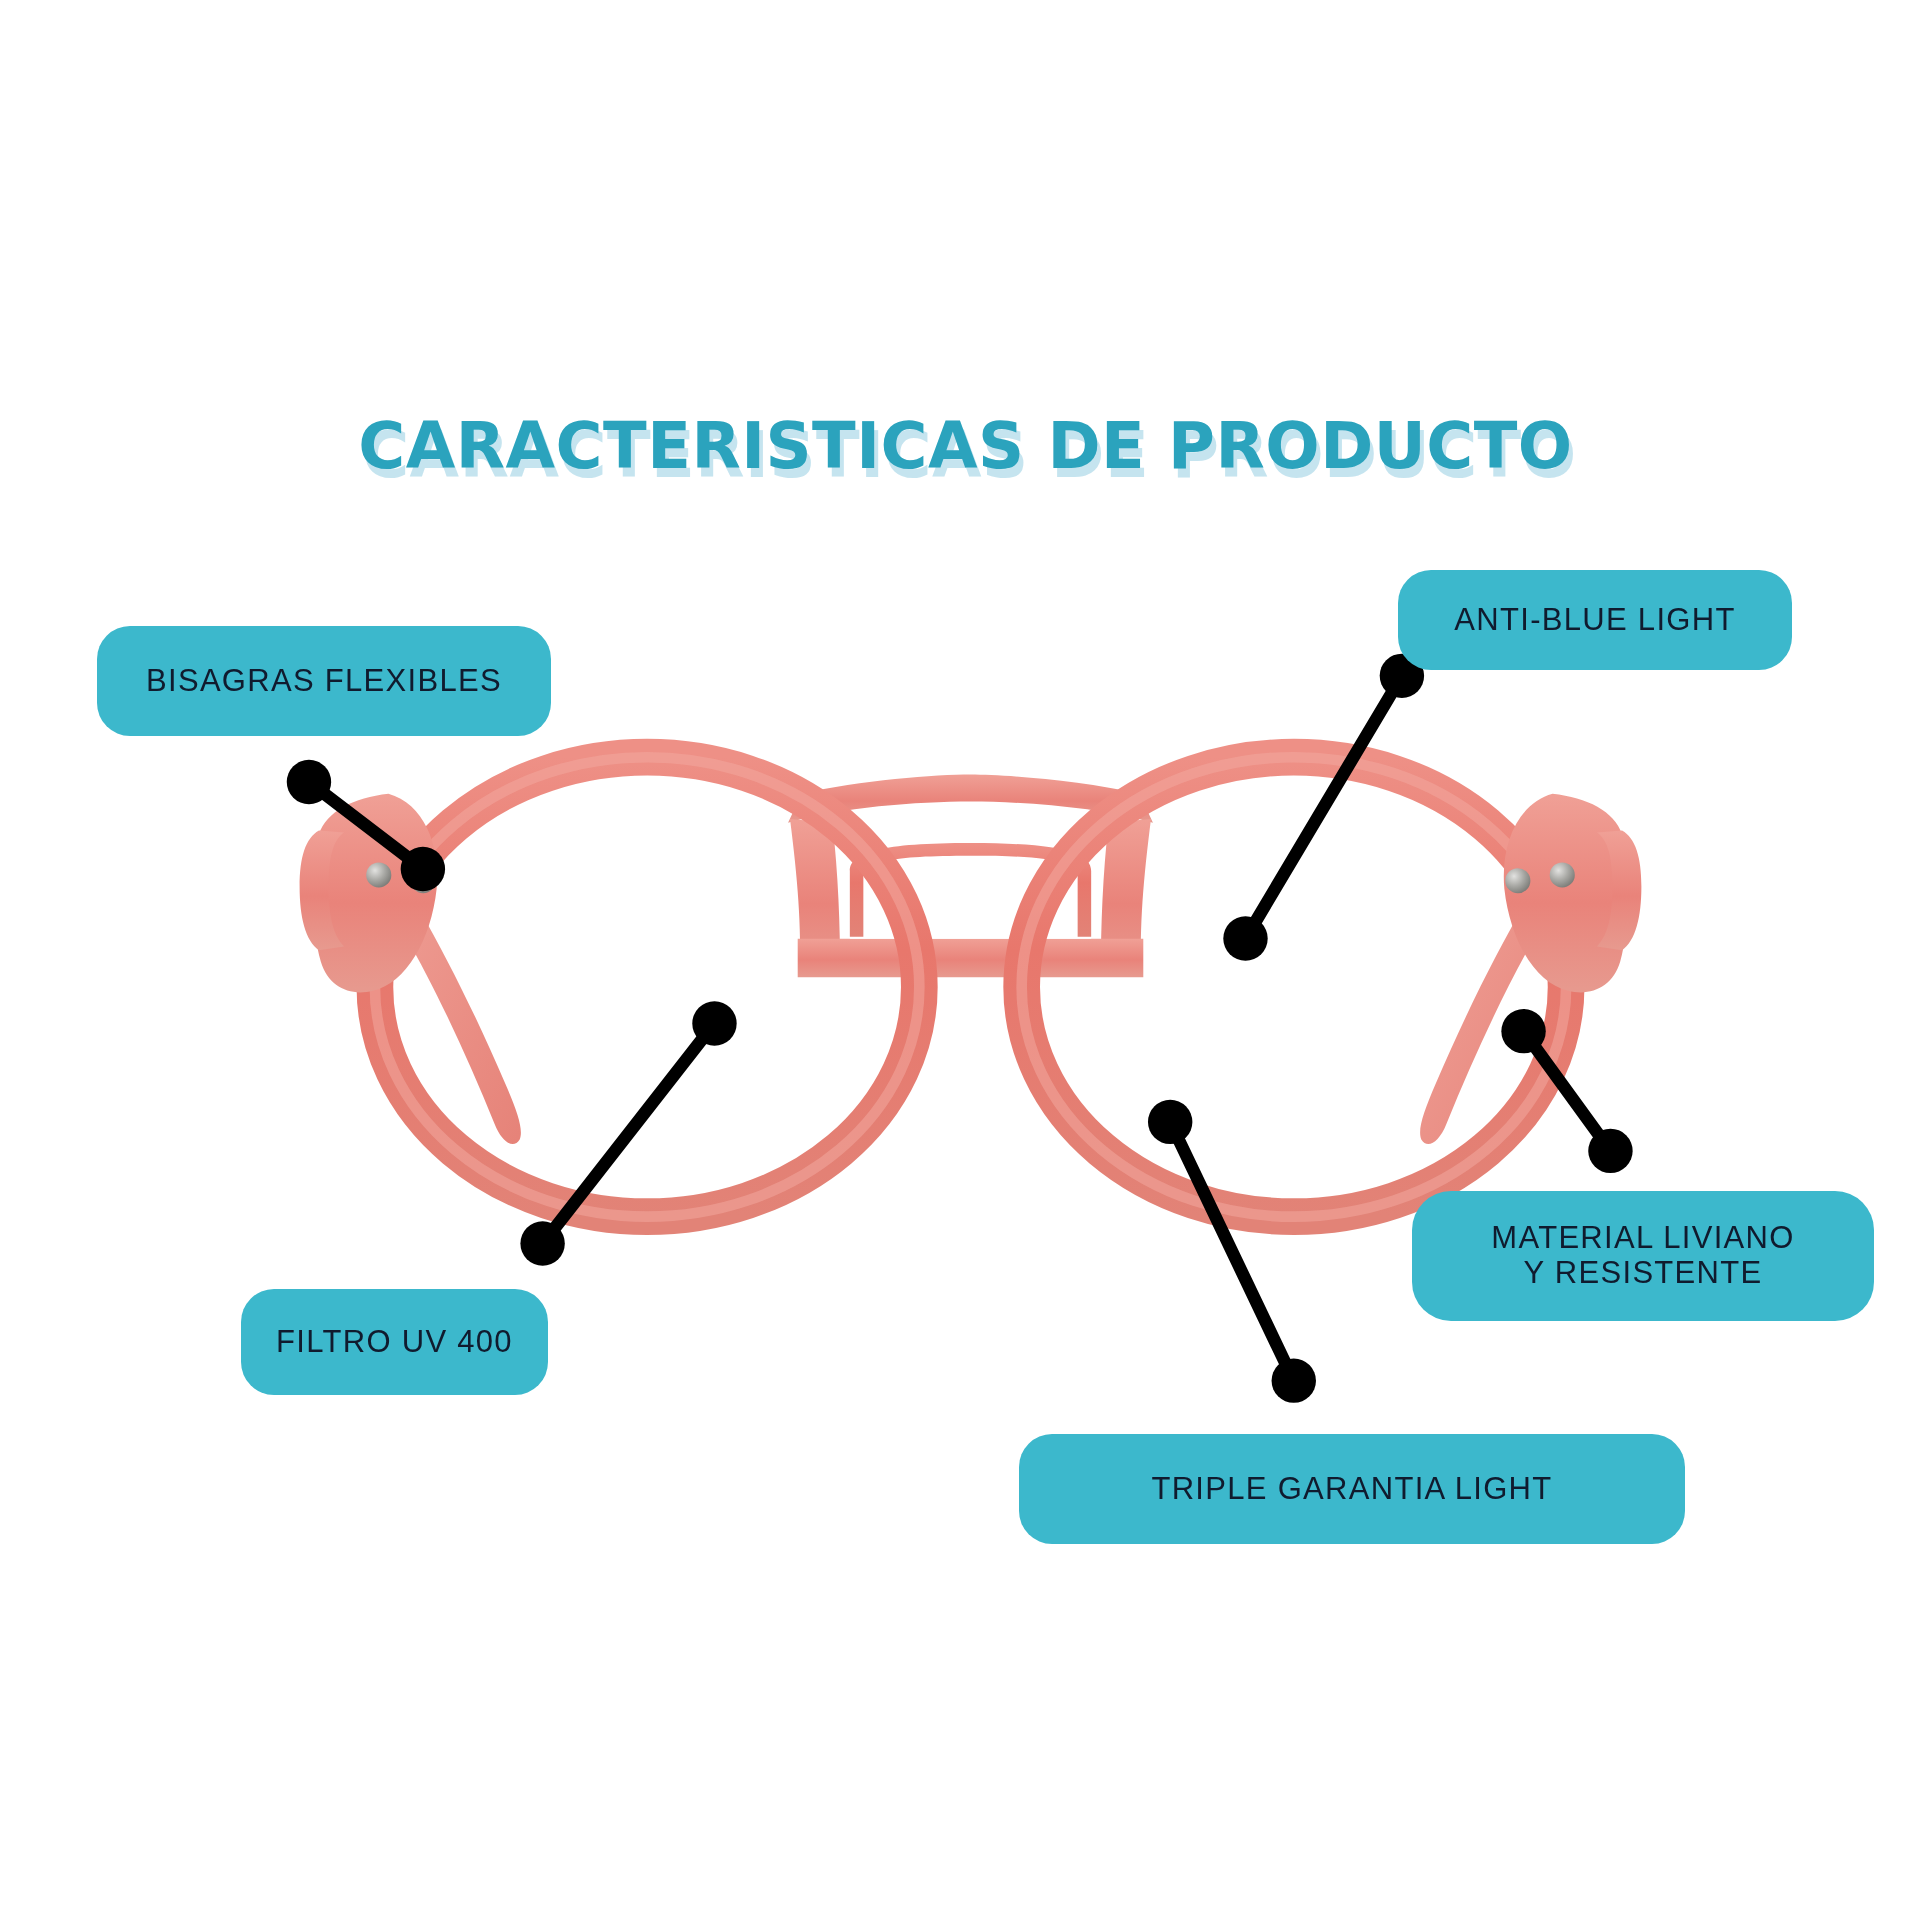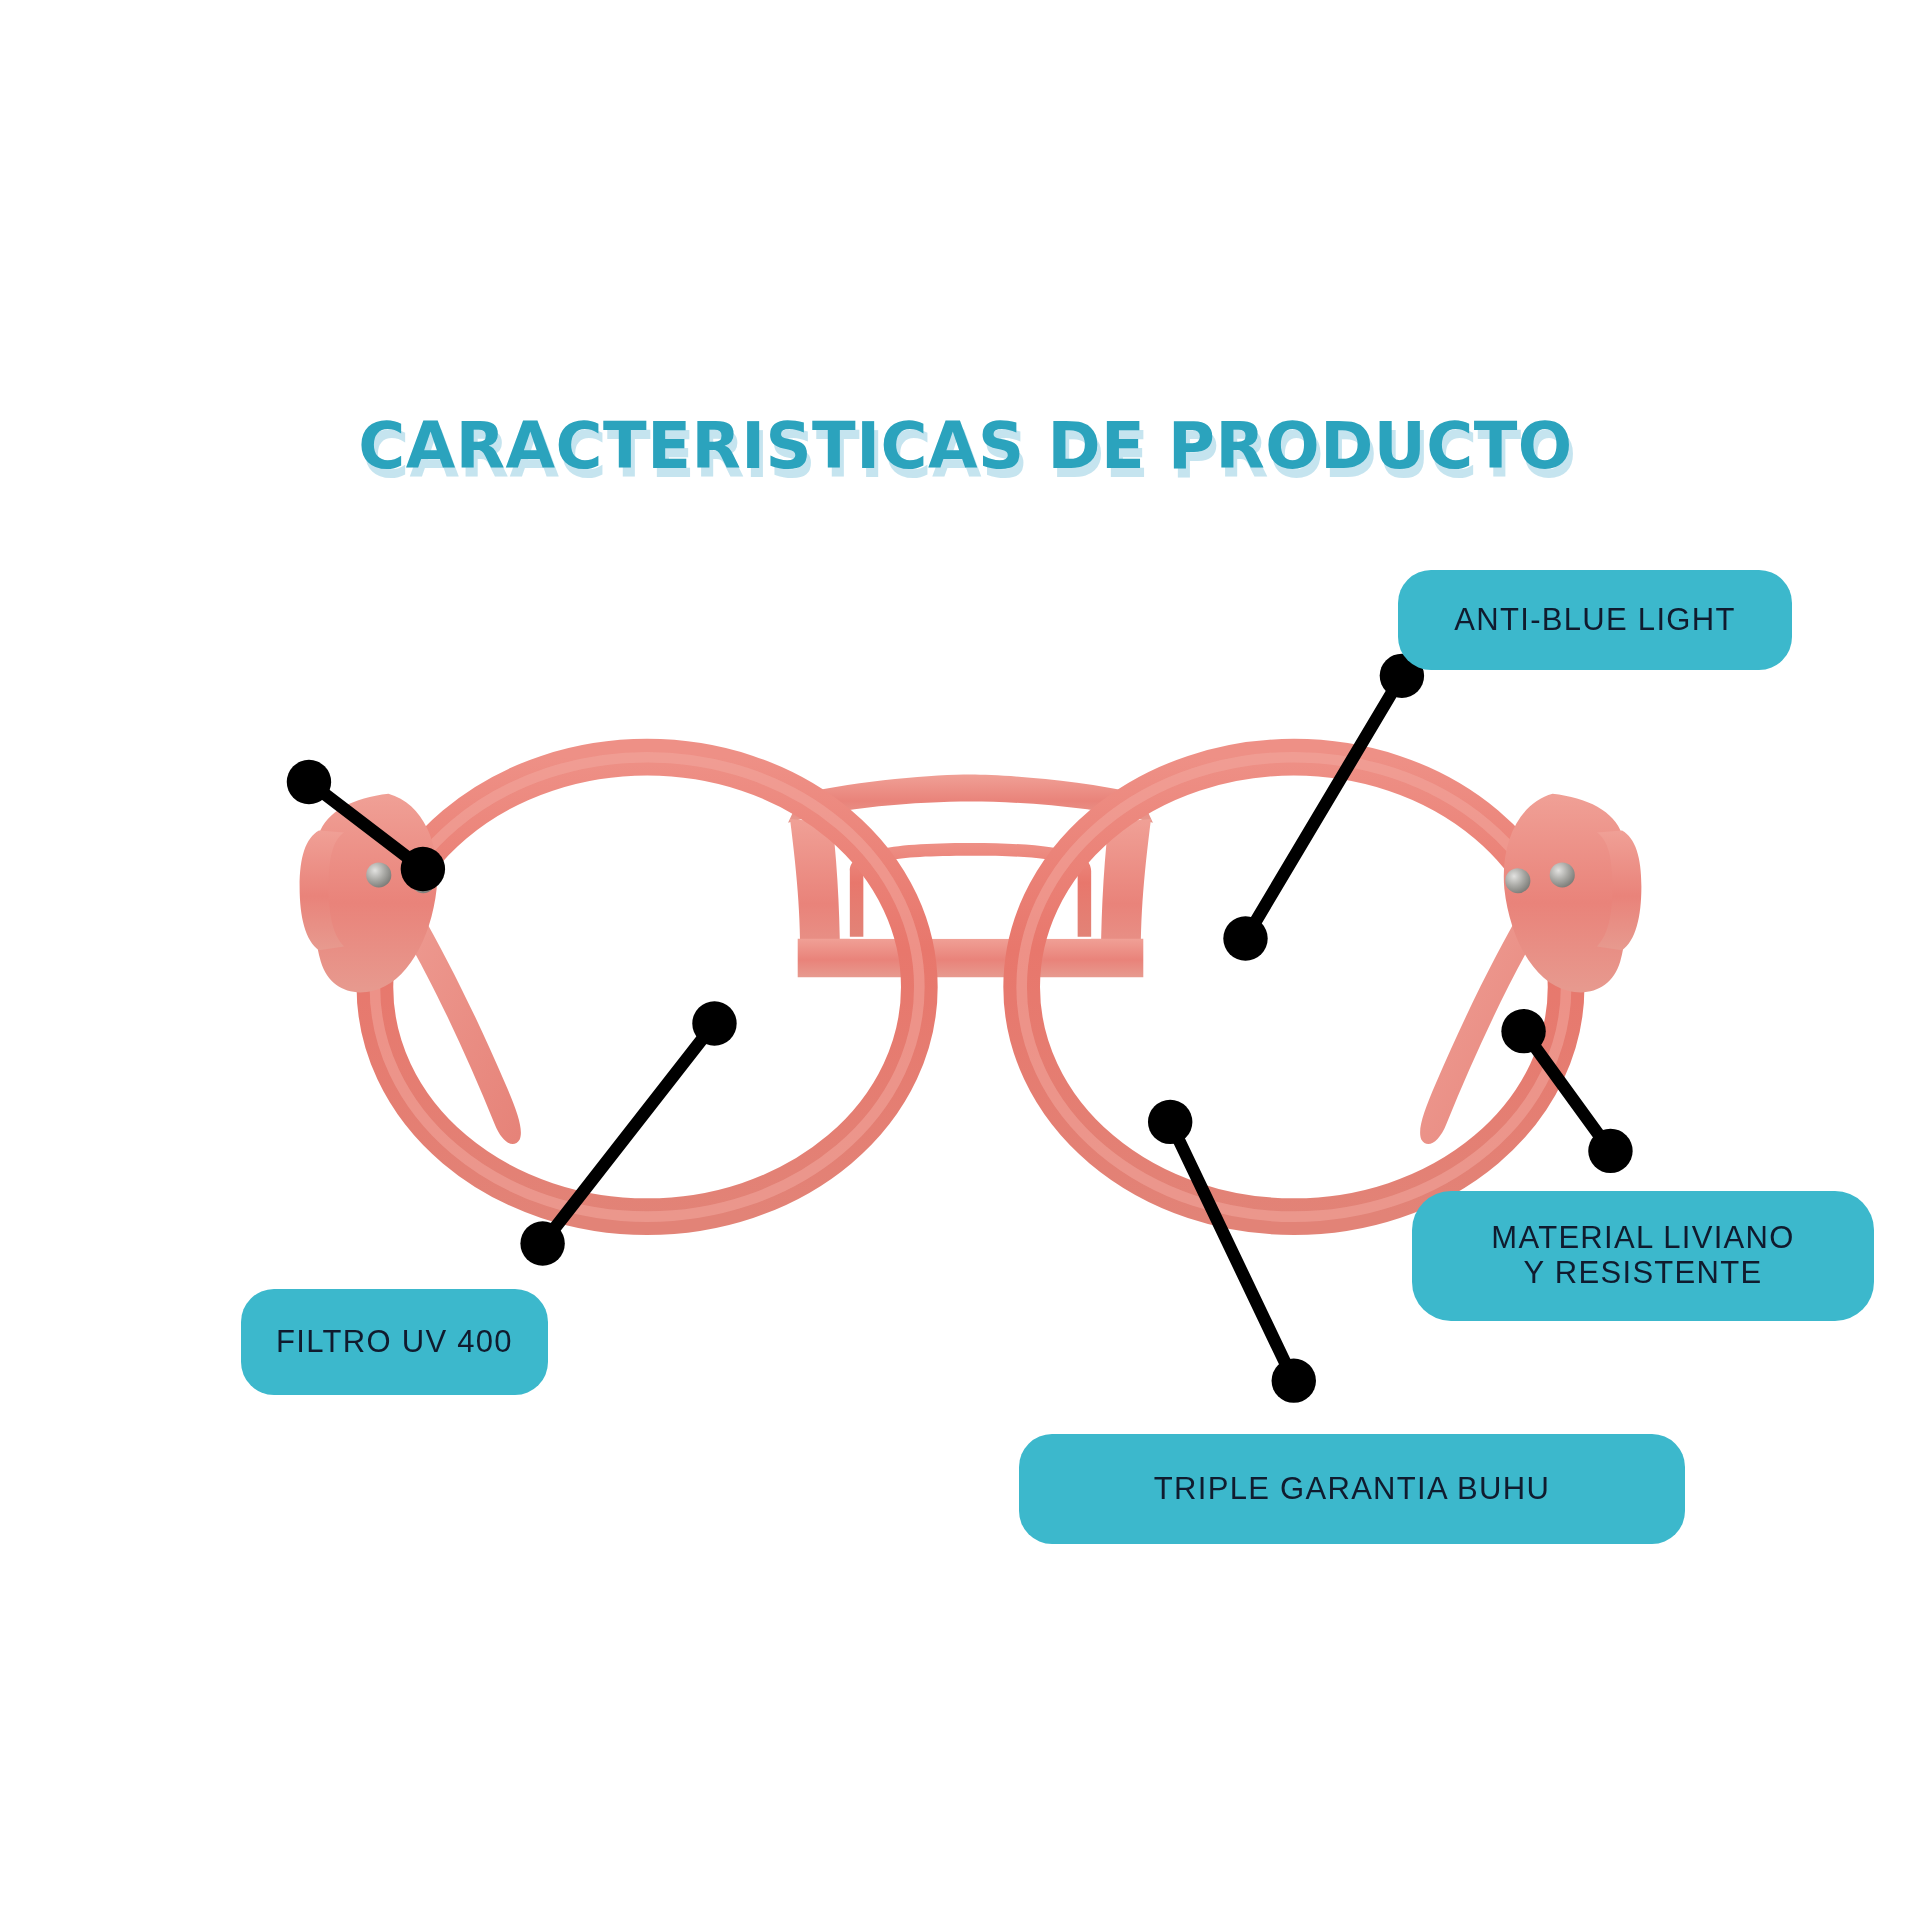--- a/index.html
+++ b/index.html
@@ -213,24 +213,25 @@
       <circle cx="1668" cy="1192" r="23" fill="#000"></circle>
     </g>
 
     <g>
       <line x1="1212" y1="1162" x2="1340" y2="1430" stroke="#000" stroke-width="13" stroke-linecap="round"></line>
       <circle cx="1212" cy="1162" r="23" fill="#000"></circle>
       <circle cx="1340" cy="1430" r="23" fill="#000"></circle>
     </g>
   </svg>
 
+  <div class="pill pill-bisagras">BISAGRAS FLEXIBLES</div>
 
   <div class="pill pill-antiblue">ANTI-BLUE LIGHT</div>
 
   <div class="pill pill-filtro">FILTRO UV 400</div>
 
   <div class="pill pill-material">MATERIAL LIVIANO
 Y RESISTENTE</div>
 
-  <div class="pill pill-triple">TRIPLE GARANTIA BUHU</div>
+  <div class="pill pill-triple">TRIPLE GARANTIA LIGHT</div>
 
 </div>
 
 
 </body></html>

